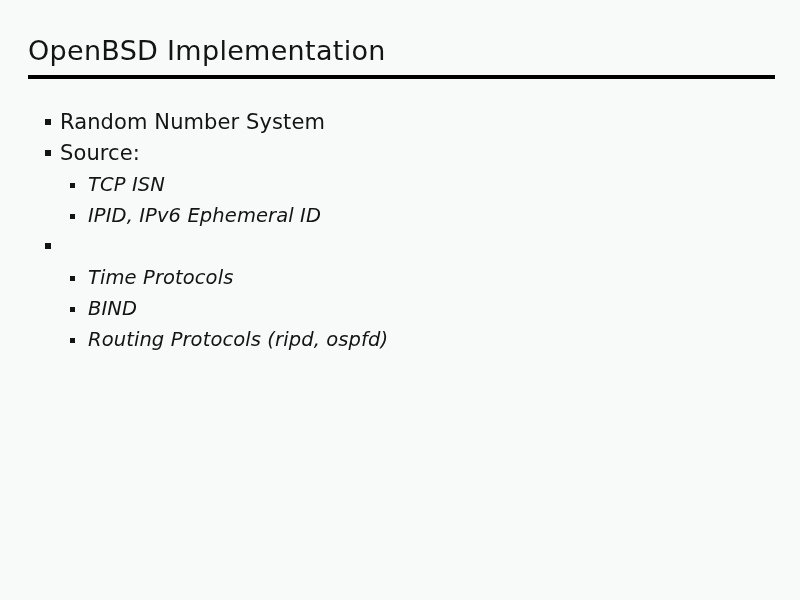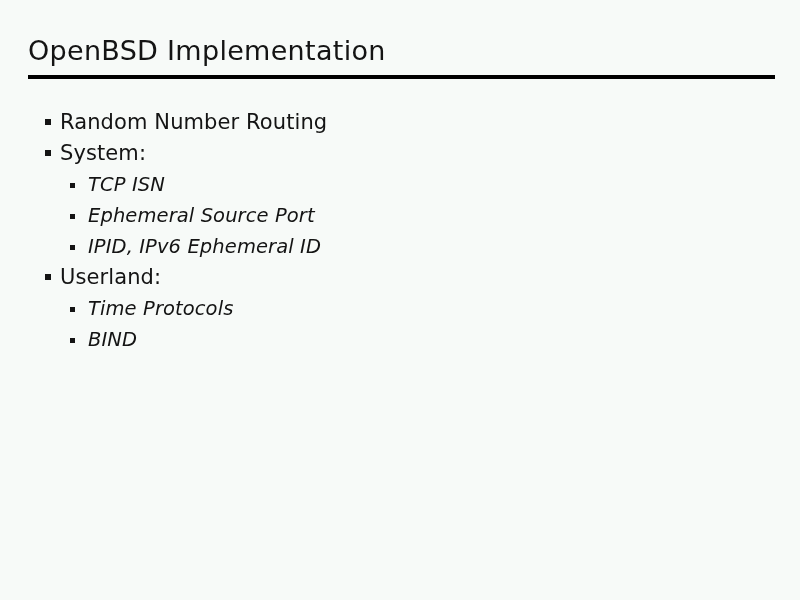--- a/index.html
+++ b/index.html
@@ -109,23 +109,23 @@
 
 <div id="slide">
 
   <div id="title-block">
     <div id="slide-title">OpenBSD Implementation</div>
   </div>
 
   <div id="title-rule"></div>
 
   <div id="body-list">
-      <div class="bullet-row lvl1"><span class="marker"></span><span class="label">Random Number Routing</span></div>
-      <div class="bullet-row lvl1"><span class="marker"></span><span class="label">System:</span></div>
+      <div class="bullet-row lvl1"><span class="marker"></span><span class="label">Random Number System</span></div>
+      <div class="bullet-row lvl1"><span class="marker"></span><span class="label">Source:</span></div>
       <div class="bullet-row lvl2"><span class="marker"></span><span class="label">TCP ISN</span></div>
-      <div class="bullet-row lvl2"><span class="marker"></span><span class="label">Ephemeral Source Port</span></div>
       <div class="bullet-row lvl2"><span class="marker"></span><span class="label">IPID, IPv6 Ephemeral ID</span></div>
-      <div class="bullet-row lvl1"><span class="marker"></span><span class="label">Userland:</span></div>
+      <div class="bullet-row lvl1"><span class="marker"></span></div>
       <div class="bullet-row lvl2"><span class="marker"></span><span class="label">Time Protocols</span></div>
       <div class="bullet-row lvl2"><span class="marker"></span><span class="label">BIND</span></div>
+      <div class="bullet-row lvl2"><span class="marker"></span><span class="label">Routing Protocols (ripd, ospfd)</span></div>
     </div>
 
 </div>
 
 </body></html>

